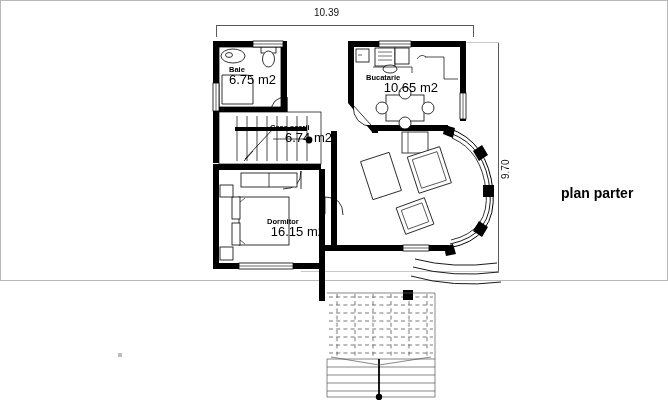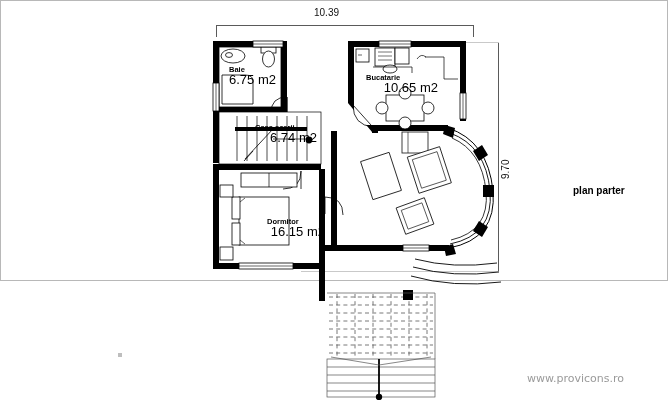--- a/index.html
+++ b/index.html
@@ -7,21 +7,21 @@
        font-family:"Liberation Sans","DejaVu Sans",sans-serif;}
   #page{position:relative;width:668px;height:281px;background:#fff;
         border:1px solid #b8b8b8;box-sizing:border-box;}
   .abs{position:absolute;}
   
   .roomlabel{font-size:7.5px;font-weight:bold;color:#000;text-align:left;
              line-height:9.5px;letter-spacing:0px;white-space:nowrap;}
   .roomarea{font-size:13px;font-weight:normal;color:#000;text-align:right;
             line-height:9.5px;white-space:nowrap;}
   .dimtext{font-size:10px;color:#111;white-space:nowrap;}
-  .plantitle{font-size:10px;font-weight:bold;color:#000;white-space:nowrap;margin-left:12px;}
+  .plantitle{font-size:14px;font-weight:bold;color:#000;white-space:nowrap;}
   .watermark{font-size:11px;color:#9a9a9a;white-space:nowrap;
              font-family:"DejaVu Sans",sans-serif;}
   .grayline{background:#c9c9c9;}
   .dimline{background:#5a5a5a;}
   svg{display:block;overflow:visible;}
 </style>
 </head>
 <body>
 
 <div id="page">
@@ -305,28 +305,27 @@
   <div class="abs" style="left:228px;top:64px;width:46px;">
     <div class="roomlabel">Baie</div>
     <div class="roomarea">6.75 m2</div>
   </div>
 
   <div class="abs" style="left:365px;top:72px;width:72px;">
     <div class="roomlabel">Bucatarie</div>
     <div class="roomarea">10.65 m2</div>
   </div>
 
-  <div class="abs" style="left:254px;top:122px;width:62px;">
+  <div class="abs" style="left:269px;top:122px;width:62px;">
     <div class="roomlabel">Casa scarii</div>
     <div class="roomarea">6.74 m2</div>
   </div>
 
 
   <div class="abs" style="left:266px;top:216px;width:58px;">
     <div class="roomlabel">Dormitor</div>
     <div class="roomarea">16.15 m2</div>
   </div>
 
   <div class="abs plantitle" style="left:560px;top:184px;">plan parter</div>
 
-  <div class="abs watermark" style="left:526px;top:371px;">www.provicons.ro</div>
 
 </div>
 
 </body></html>

